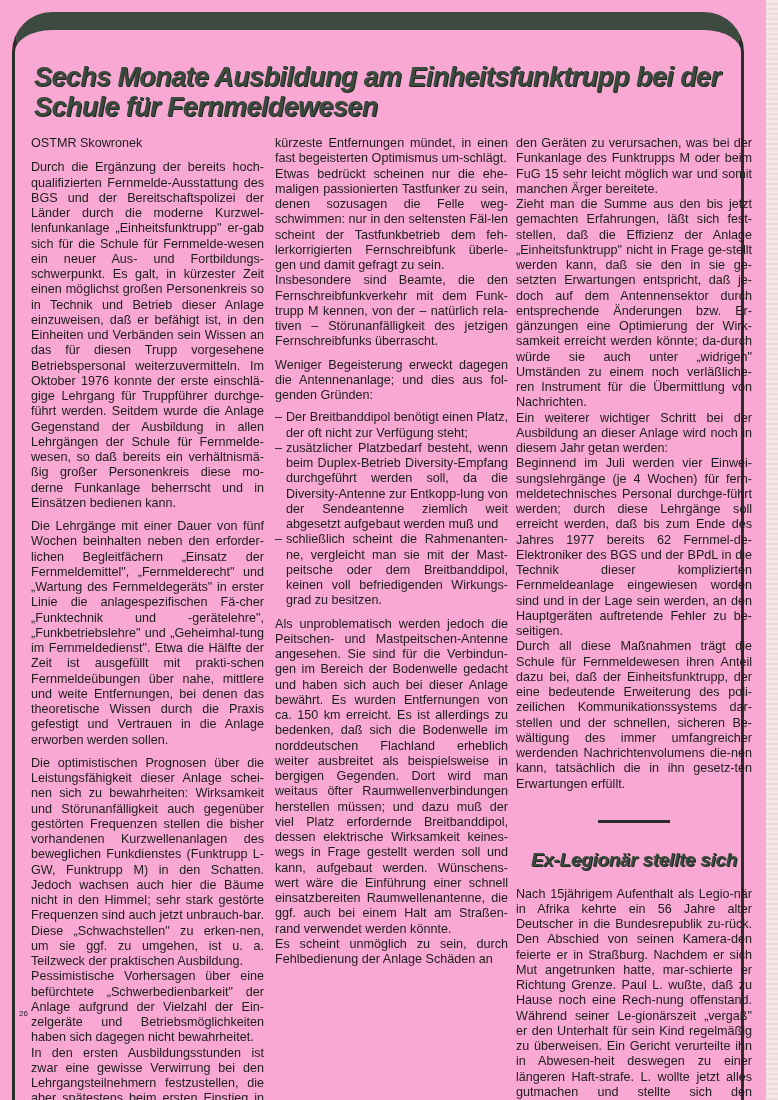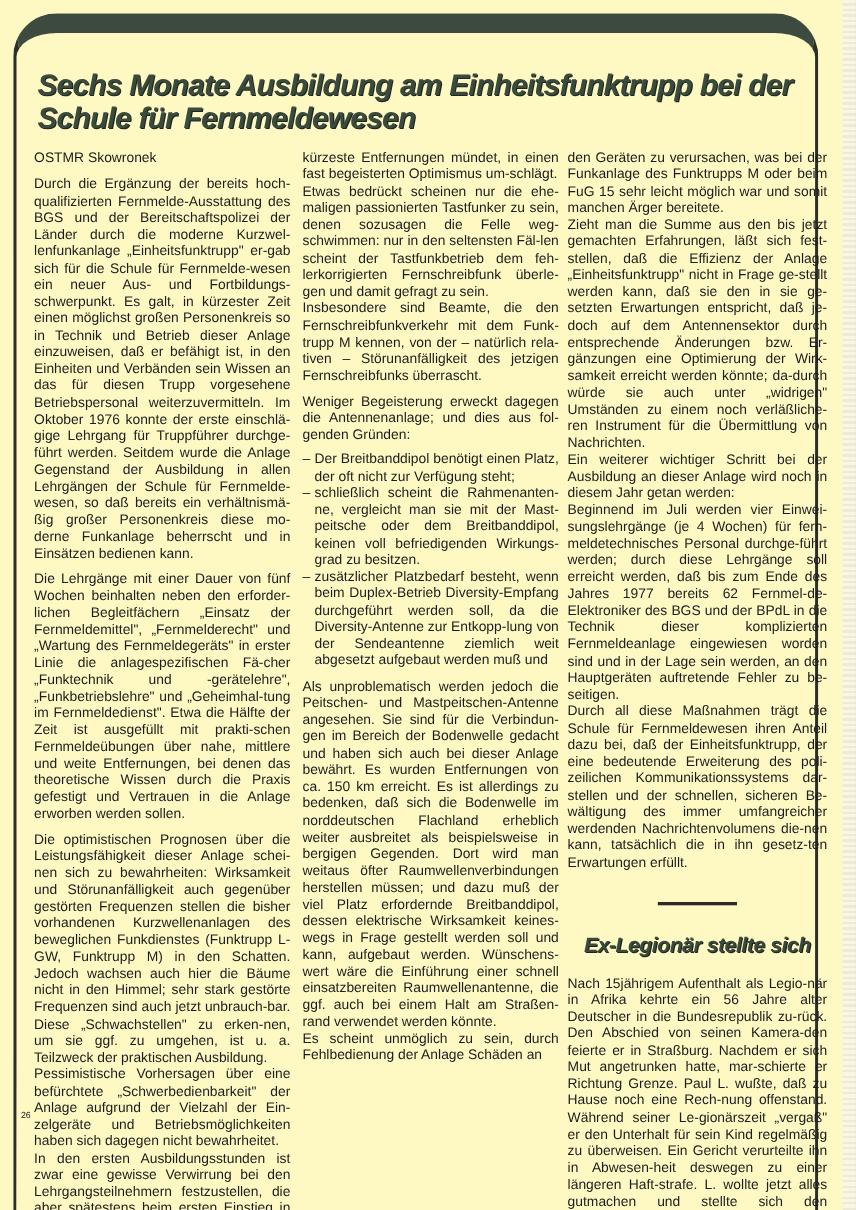--- a/index.html
+++ b/index.html
@@ -2,21 +2,21 @@
 <html><head>
 <meta charset="utf-8">
 <style>
   html, body { margin:0; padding:0; }
   body {
     width:778px; height:1100px; overflow:hidden; position:relative;
     background:#f4f1e6;
     font-family:"Liberation Sans", sans-serif;
     color:#1c1c1c;
   }
-  .page { position:absolute; left:0; top:0; width:778px; height:1100px; background:#fef9c3; }
+  .page { position:absolute; left:0; top:0; width:778px; height:1100px; background:#f9a8d4; }
   .speckle { position:absolute; right:0; top:0; width:12px; height:1100px;
     background:repeating-linear-gradient(0deg,#e9e6dc 0 2px,#f7f5ee 2px 5px); opacity:.8; }
   .frame {
     position:absolute; left:12px; top:12px; width:732px; height:1096px;
     border-top:18px solid #3d4a3f;
     border-left:3px solid #2a2f2a;
     border-right:3px solid #2a2f2a;
     border-radius:40px 40px 0 0;
     box-sizing:border-box;
   }
@@ -69,22 +69,22 @@
     <p>In den ersten Ausbildungsstunden ist zwar eine gewisse Verwirrung bei den Lehrgangsteilnehmern festzustellen, die aber spätestens beim ersten Einstieg in die praktische Ausbildung, die mit dem Antennenaufbau einer Station be-ginnt und in eine Betriebsübung über</p>
   </div>
 
   <div class="col c2">
     <p>kürzeste Entfernungen mündet, in einen fast begeisterten Optimismus um-schlägt.</p>
     <p>Etwas bedrückt scheinen nur die ehe-maligen passionierten Tastfunker zu sein, denen sozusagen die Felle weg-schwimmen: nur in den seltensten Fäl-len scheint der Tastfunkbetrieb dem feh-lerkorrigierten Fernschreibfunk überle-gen und damit gefragt zu sein.</p>
     <p>Insbesondere sind Beamte, die den Fernschreibfunkverkehr mit dem Funk-trupp M kennen, von der – natürlich rela-tiven – Störunanfälligkeit des jetzigen Fernschreibfunks überrascht.</p>
     <p class="gap">Weniger Begeisterung erweckt dagegen die Antennenanlage; und dies aus fol-genden Gründen:</p>
     <ul class="dash">
       <li>Der Breitbanddipol benötigt einen Platz, der oft nicht zur Verfügung steht;</li>
+      <li>zusätzlicher Platzbedarf besteht, wenn beim Duplex-Betrieb Diversity-Empfang durchgeführt werden soll, da die Diversity-Antenne zur Entkopp-lung von der Sendeantenne ziemlich weit abgesetzt aufgebaut werden muß und</li>
       <li>schließlich scheint die Rahmenanten-ne, vergleicht man sie mit der Mast-peitsche oder dem Breitbanddipol, keinen voll befriedigenden Wirkungs-grad zu besitzen.</li>
-      <li>zusätzlicher Platzbedarf besteht, wenn beim Duplex-Betrieb Diversity-Empfang durchgeführt werden soll, da die Diversity-Antenne zur Entkopp-lung von der Sendeantenne ziemlich weit abgesetzt aufgebaut werden muß und</li>
     </ul>
     <p class="gap">Als unproblematisch werden jedoch die Peitschen- und Mastpeitschen-Antenne angesehen. Sie sind für die Verbindun-gen im Bereich der Bodenwelle gedacht und haben sich auch bei dieser Anlage bewährt. Es wurden Entfernungen von ca. 150 km erreicht. Es ist allerdings zu bedenken, daß sich die Bodenwelle im norddeutschen Flachland erheblich weiter ausbreitet als beispielsweise in bergigen Gegenden. Dort wird man weitaus öfter Raumwellenverbindungen herstellen müssen; und dazu muß der viel Platz erfordernde Breitbanddipol, dessen elektrische Wirksamkeit keines-wegs in Frage gestellt werden soll und kann, aufgebaut werden. Wünschens-wert wäre die Einführung einer schnell einsatzbereiten Raumwellenantenne, die ggf. auch bei einem Halt am Straßen-rand verwendet werden könnte.</p>
     <p>Es scheint unmöglich zu sein, durch Fehlbedienung der Anlage Schäden an</p>
   </div>
 
   <div class="col c3">
     <p>den Geräten zu verursachen, was bei der Funkanlage des Funktrupps M oder beim FuG 15 sehr leicht möglich war und somit manchen Ärger bereitete.</p>
     <p>Zieht man die Summe aus den bis jetzt gemachten Erfahrungen, läßt sich fest-stellen, daß die Effizienz der Anlage „Einheitsfunktrupp" nicht in Frage ge-stellt werden kann, daß sie den in sie ge-setzten Erwartungen entspricht, daß je-doch auf dem Antennensektor durch entsprechende Änderungen bzw. Er-gänzungen eine Optimierung der Wirk-samkeit erreicht werden könnte; da-durch würde sie auch unter „widrigen" Umständen zu einem noch verläßliche-ren Instrument für die Übermittlung von Nachrichten.</p>
     <p>Ein weiterer wichtiger Schritt bei der Ausbildung an dieser Anlage wird noch in diesem Jahr getan werden:</p>
     <p>Beginnend im Juli werden vier Einwei-sungslehrgänge (je 4 Wochen) für fern-meldetechnisches Personal durchge-führt werden; durch diese Lehrgänge soll erreicht werden, daß bis zum Ende des Jahres 1977 bereits 62 Fernmel-de-Elektroniker des BGS und der BPdL in die Technik dieser komplizierten Fernmeldeanlage eingewiesen worden sind und in der Lage sein werden, an den Hauptgeräten auftretende Fehler zu be-seitigen.</p>

